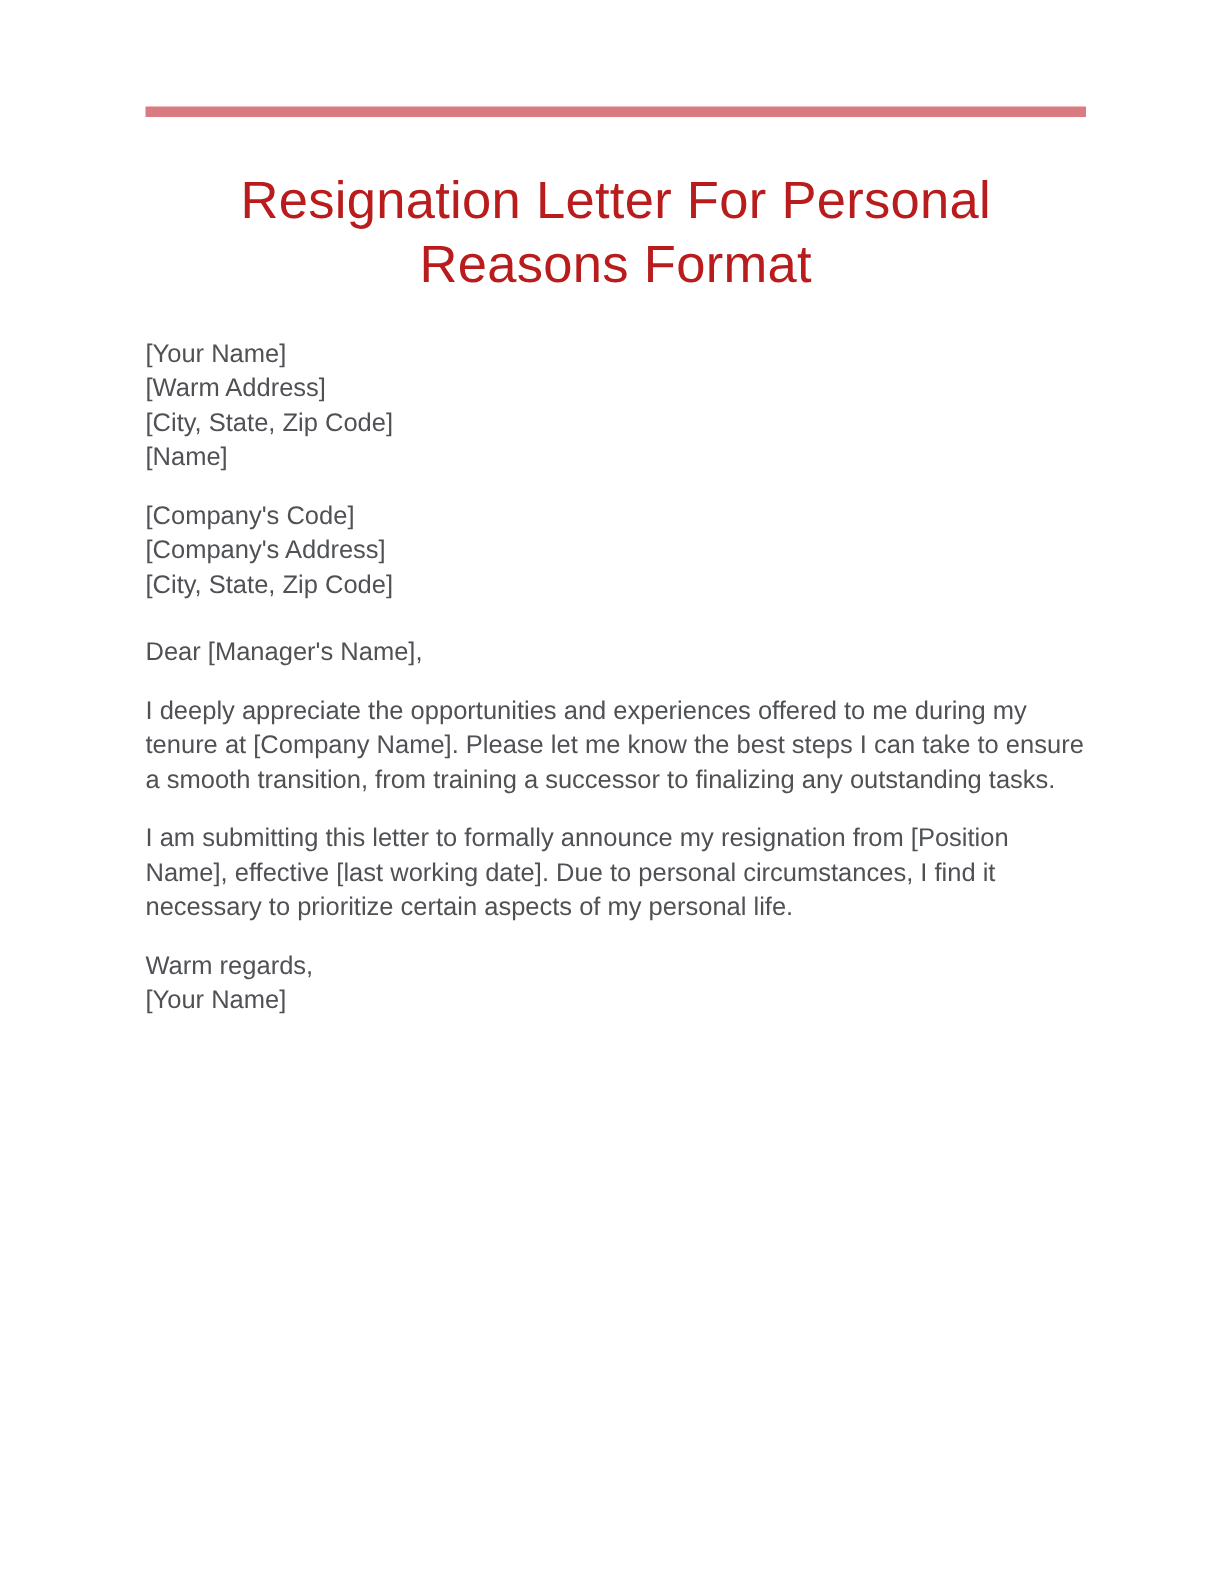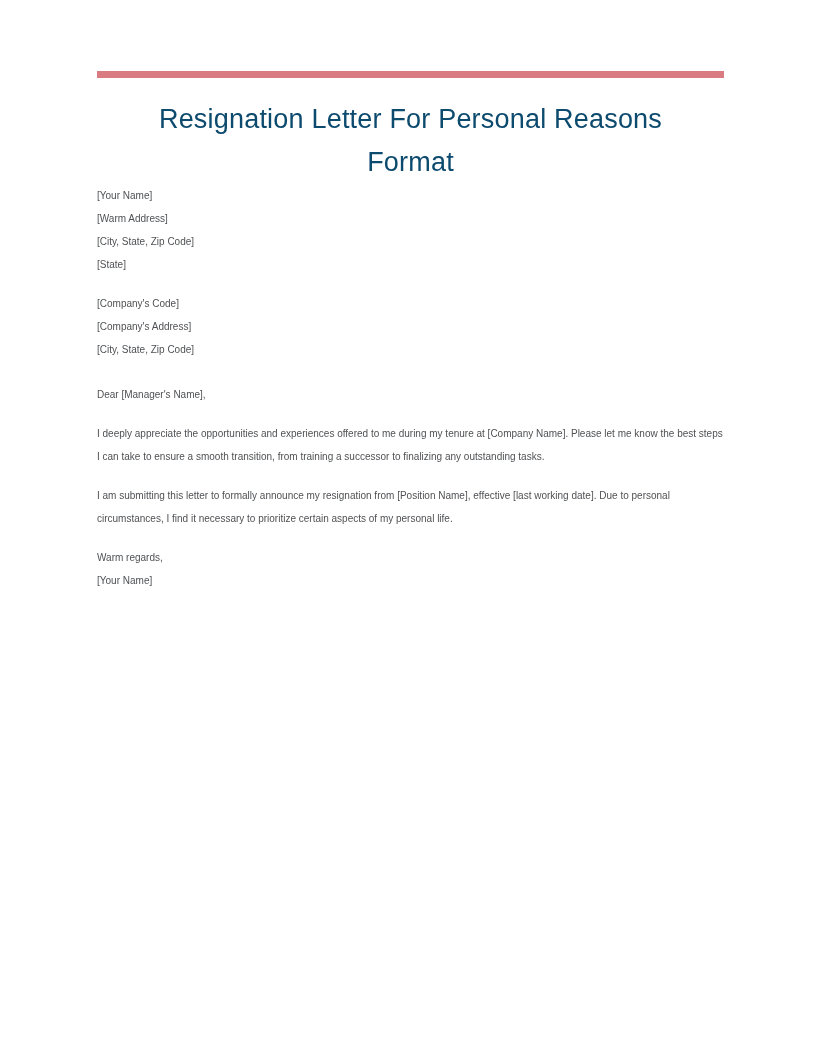--- a/index.html
+++ b/index.html
@@ -19,31 +19,32 @@
     width: 627px;
     margin: 0 auto;
     padding-top: 71px;
   }
   .accent-bar {
     width: 100%;
     height: 7px;
     background: #d97b80; 
   }
   .doc-title {
-    margin: 20px auto 0;
+    margin: 34px auto 0;
     max-width: 572px;
-    font-size: 27px;
+    font-size: 35px;
     font-weight: 400;
     line-height: 43px;
     text-align: center;
-    color: #0c4a6e;
+    color: #b91c1c;
     letter-spacing: 0.2px;
   }
   .letter-body {
-    font-size: 10px;
+    margin-top: 26px;
+    font-size: 17px;
     line-height: 23px;
     color: #4f5154;
   }
   .block { margin-bottom: 16px; }
   .block.recipient { margin-bottom: 22px; }
   .para { margin-bottom: 16px; }
   .line { min-height: 23px; }
 </style>
 </head>
 <body>
@@ -54,21 +55,21 @@
     <div class="accent-bar" style="background: rgb(217, 123, 128);"></div>
 
     <h1 class="doc-title">Resignation Letter For Personal Reasons Format</h1>
 
     <div class="letter-body">
 
       <div class="block">
         <div class="line">[Your Name]</div>
         <div class="line">[Warm Address]</div>
         <div class="line">[City, State, Zip Code]</div>
-        <div class="line">[State]</div>
+        <div class="line">[Name]</div>
       </div>
 
       <div class="block recipient">
         <div class="line">[Company's Code]</div>
         <div class="line">[Company's Address]</div>
         <div class="line">[City, State, Zip Code]</div>
       </div>
 
       <p class="para">Dear [Manager's Name],</p>
       <p class="para">I deeply appreciate the opportunities and experiences offered to me during my tenure at [Company Name]. Please let me know the best steps I can take to ensure a smooth transition, from training a successor to finalizing any outstanding tasks.</p>

